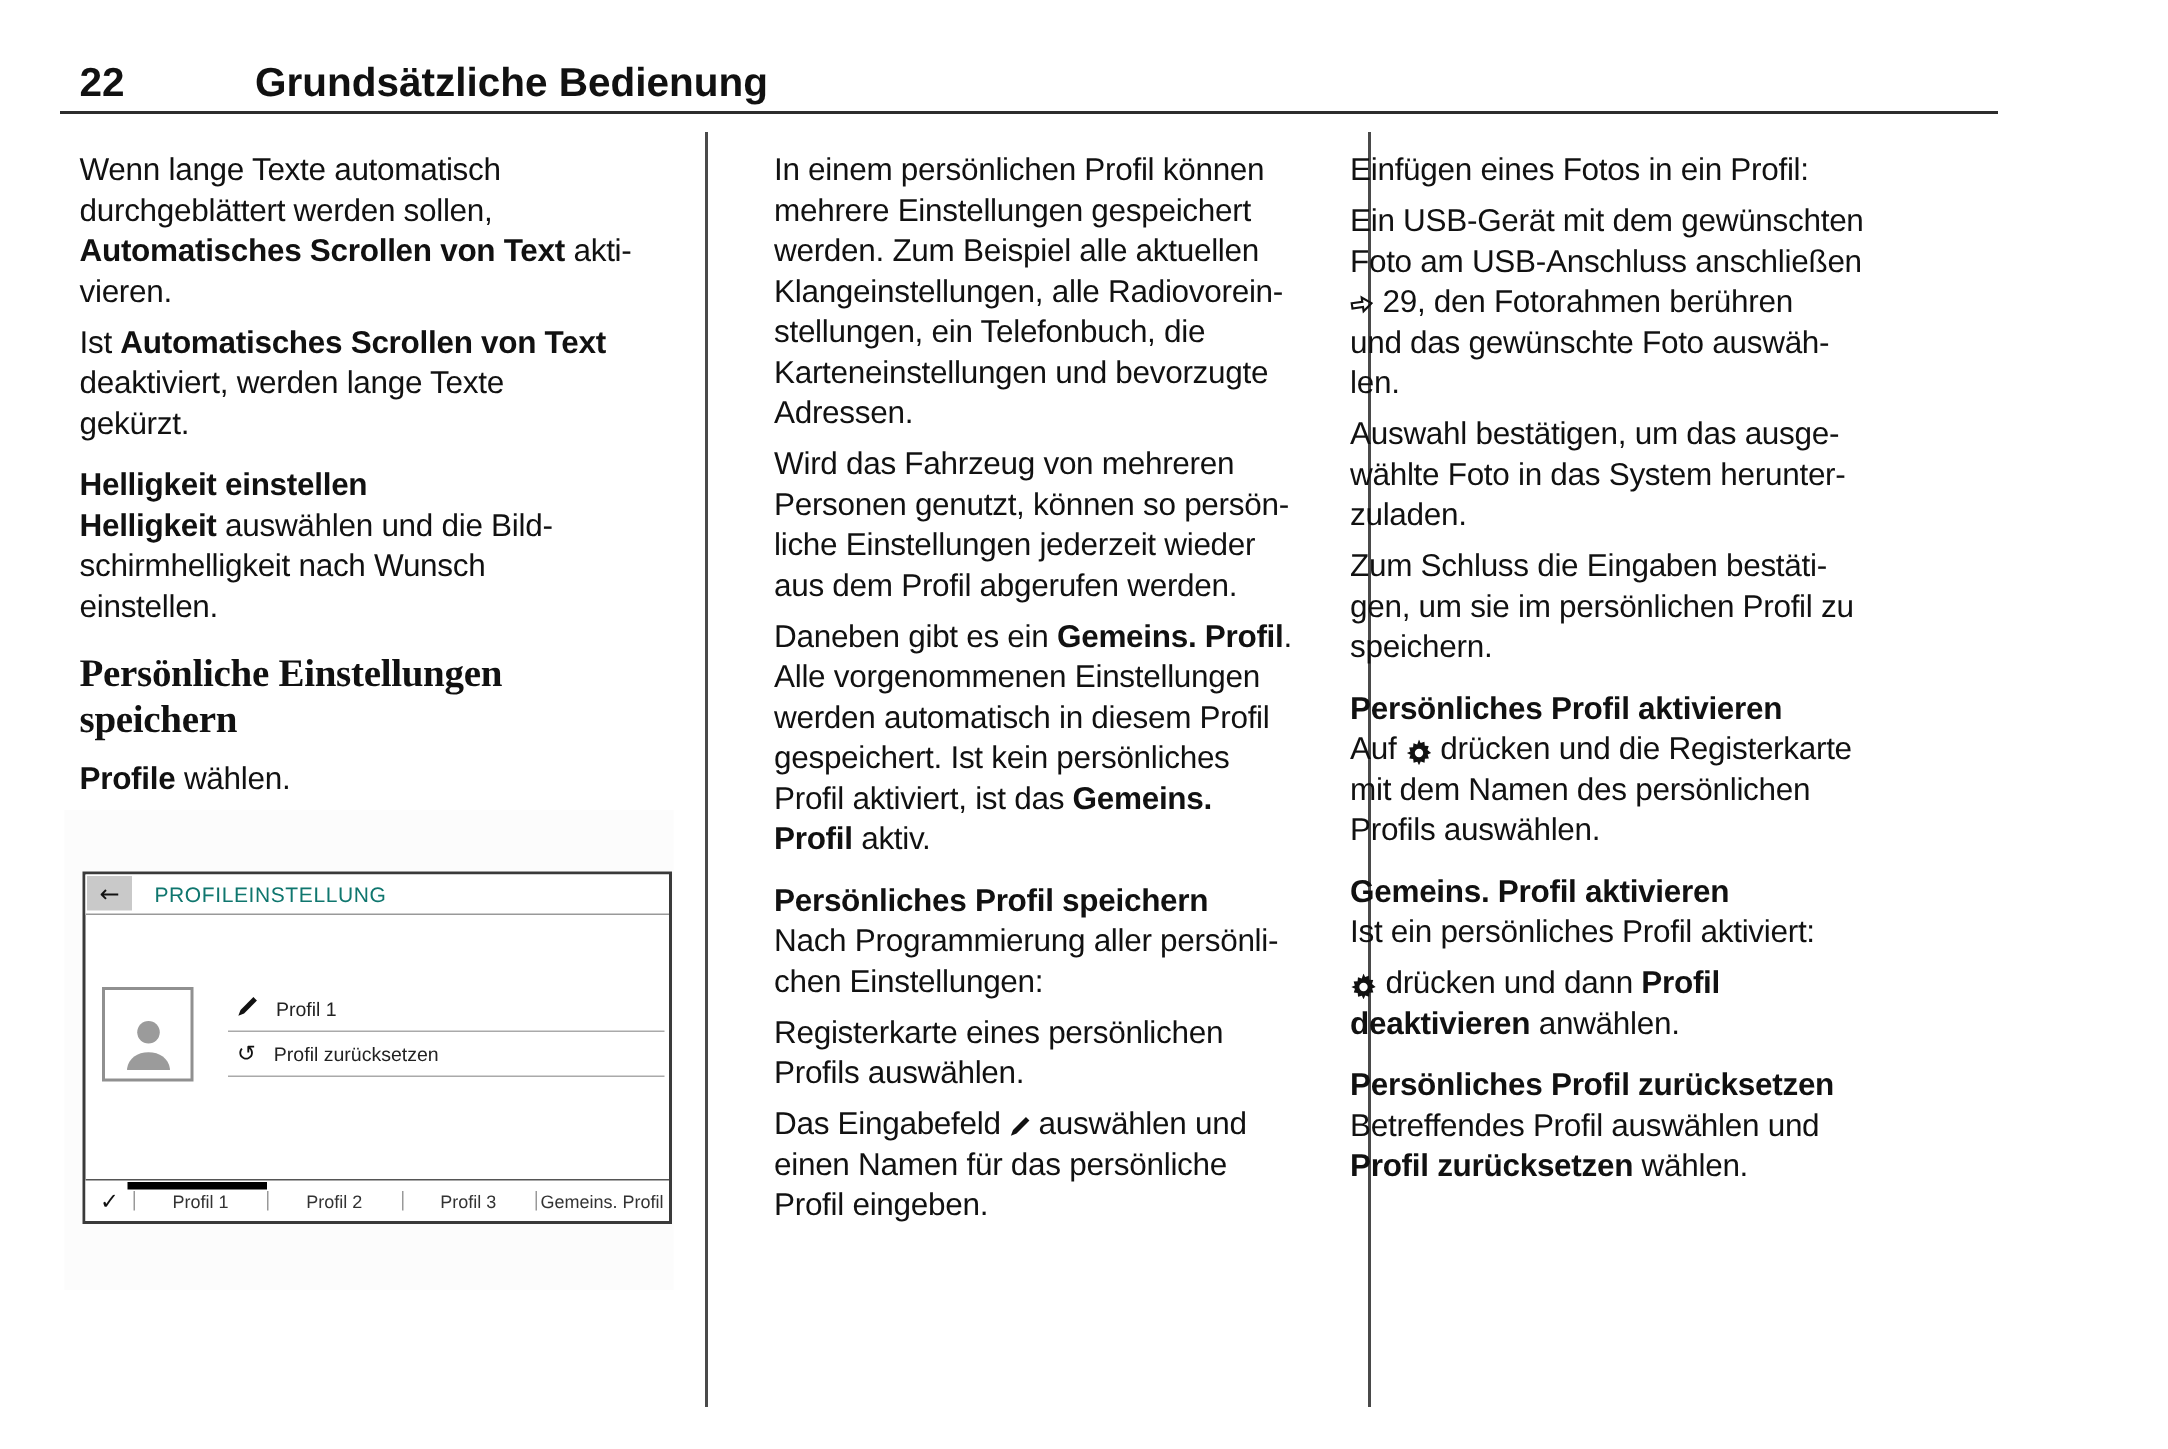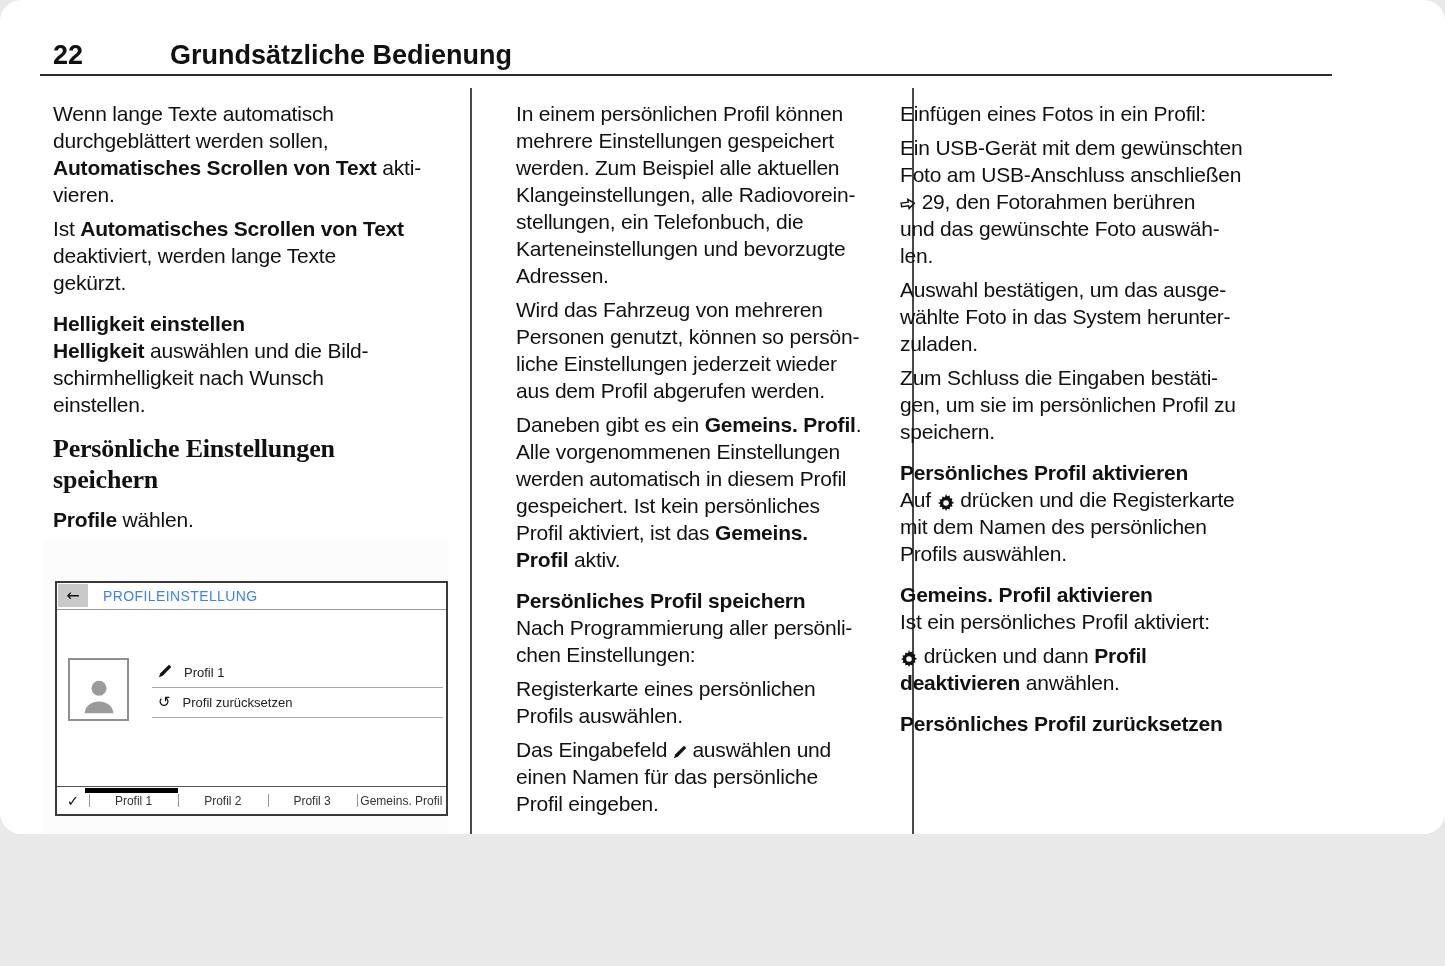--- a/index.html
+++ b/index.html
@@ -1,17 +1,17 @@
 <!DOCTYPE html>
 <html><head>
 <meta charset="utf-8">
 <style>
   html,body{margin:0;padding:0;background:#e9e9e9;}
-  #page{position:relative;width:1445px;height:834px;background:#ffffff;
-        font-family:"Liberation Sans","DejaVu Sans",sans-serif;color:#111;overflow:hidden;border-radius:21px;}
+  #page{position:relative;width:1445px;height:966px;background:#ffffff;
+        font-family:"Liberation Sans","DejaVu Sans",sans-serif;color:#111;overflow:hidden;}
 
   
   .page-num{position:absolute;left:53px;top:40px;font-size:27px;font-weight:bold;}
   .page-title{position:absolute;left:170px;top:40px;font-size:27px;font-weight:bold;}
   .header-rule{position:absolute;left:40px;top:74px;width:1292px;height:2px;background:#2d2d2d;}
 
   
   .col{position:absolute;top:100px;}
   #col-0{left:53px;width:408px;}
   #col-1{left:494px;width:404px;margin-left:22px;}
@@ -27,21 +27,21 @@
   .b{font-weight:bold;}
   .inline-icon{display:inline-block;vertical-align:-2px;line-height:1;}
   .uni-icon{font-family:"DejaVu Sans",sans-serif;font-style:normal;}
 
   
   .fig-canvas{position:relative;width:406px;height:320px;margin:5px 0 0 -10px;background:#fcfcfc;}
   .fig-frame{position:absolute;left:12px;top:41px;width:389px;height:231px;border:2px solid #3a3a3a;background:#fff;}
   .fig-header{position:relative;height:26px;border-bottom:1px solid #999;background:#fff;}
   .fig-back{position:absolute;left:1px;top:1px;width:30px;height:23px;background:#c9c9c9;
             display:flex;align-items:center;justify-content:center;font-size:16px;color:#111;}
-  .fig-title{position:absolute;left:46px;top:5px;font-size:14px;letter-spacing:0.4px;color:#3b82f6;}
+  .fig-title{position:absolute;left:46px;top:5px;font-size:14px;letter-spacing:0.4px;color:#0f766e;}
   .fig-body{position:absolute;left:0;top:27px;right:0;bottom:27px;}
   .fig-avatar{position:absolute;left:11px;top:48px;width:57px;height:59px;border:2px solid #909090;background:#fff;
               display:flex;align-items:flex-end;justify-content:center;}
   .fig-rows{position:absolute;left:95px;right:3px;top:48px;}
   .fig-row{height:29px;display:flex;align-items:center;gap:12px;border-bottom:1px solid #aaa;padding-left:6px;}
   .fig-row .row-label{font-size:13px;color:#222;}
   .fig-row .uni-icon{font-size:15px;}
   .fig-tabs{position:absolute;left:0;right:0;bottom:0;height:27px;border-top:1px solid #555;display:flex;background:#fff;}
   .fig-check{width:32px;display:flex;align-items:center;justify-content:center;font-size:15px;font-weight:bold;}
   .fig-tab{flex:1;position:relative;display:flex;align-items:center;justify-content:center;font-size:12px;color:#333;}
@@ -174,15 +174,17 @@
 mit dem Namen des persönlichen
 Profils auswählen.</span></div>
         <div class="h3"><span class="b">Gemeins. Profil aktivieren</span></div>
         <div class="p"><span>Ist ein persönliches Profil aktiviert:</span></div>
         <div class="p"><span class="inline-icon"><svg width="18" height="18" viewBox="0 0 20 20" style="vertical-align:-3px">
               <path fill="#111" d="M10 0l1.2 2.6 2.8-.9.3 2.9 2.9.3-.9 2.8L19 10l-2.6 1.2.9 2.8-2.9.3-.3 2.9-2.8-.9L10 19l-1.2-2.6-2.8.9-.3-2.9-2.9-.3.9-2.8L1 10l2.6-1.2-.9-2.8 2.9-.3.3-2.9 2.8.9z"></path>
               <circle cx="10" cy="10" r="3.1" fill="#fff"></circle>
             </svg></span><span> drücken und dann </span><span class="b">Profil
 deaktivieren</span><span> anwählen.</span></div>
         <div class="h3"><span class="b">Persönliches Profil zurücksetzen</span></div>
+        <div class="p"><span>Betreffendes Profil auswählen und
+</span><span class="b">Profil zurücksetzen</span><span> wählen.</span></div>
       </div>
   </div>
 </div>
 
 </body></html>

